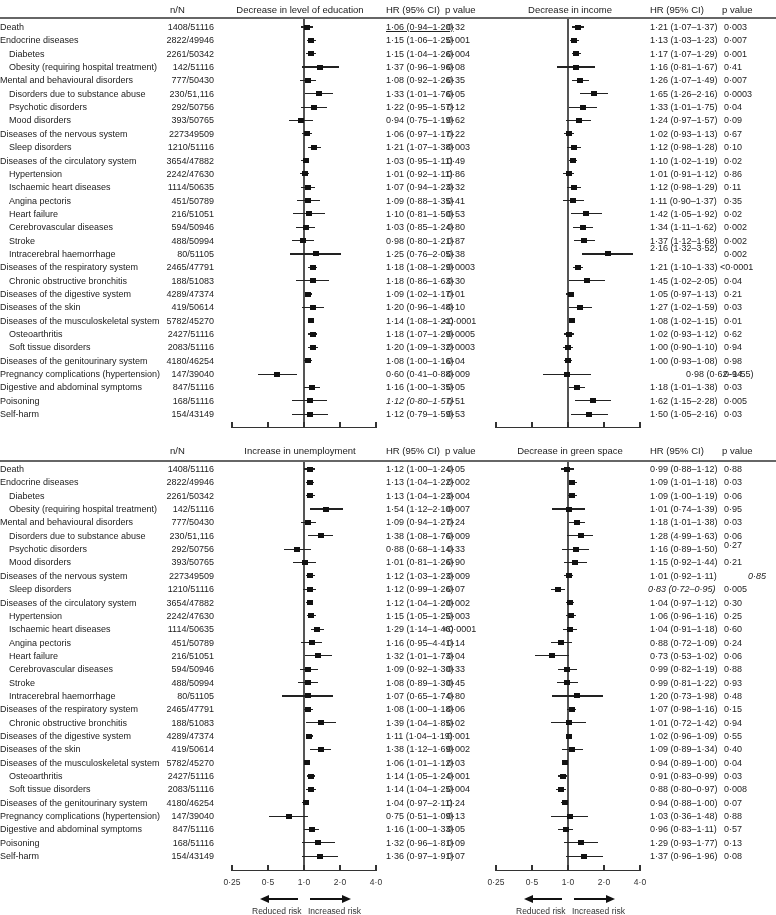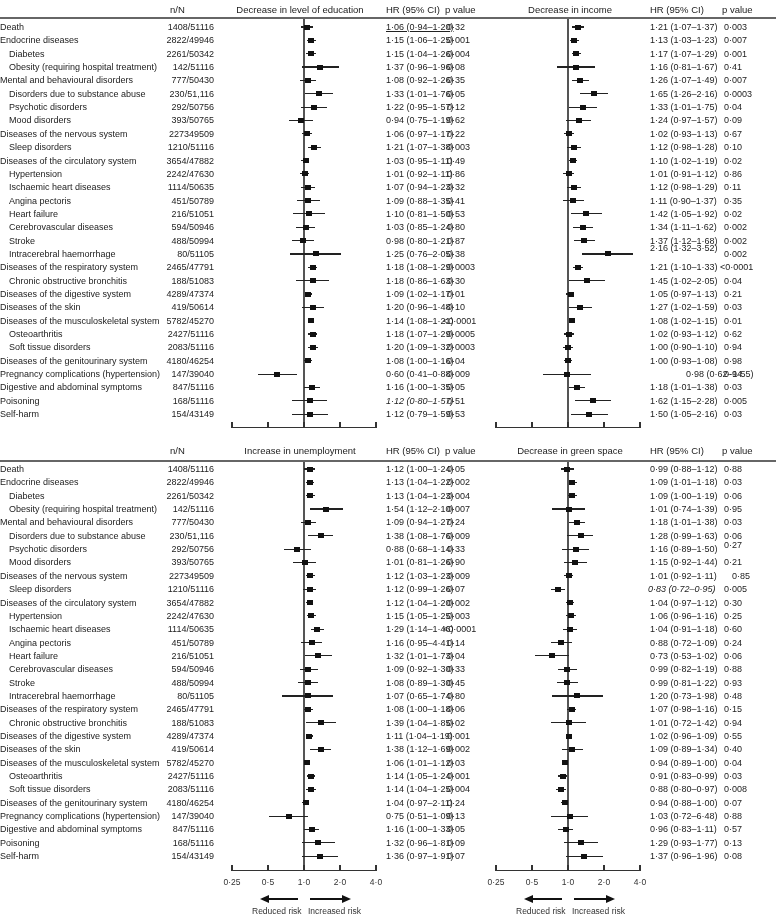--- a/index.html
+++ b/index.html
@@ -567,34 +567,34 @@
     <div class="ci" style="left: 552.361px; top: 508.45px; width: 32.7416px;"></div>
     <div class="pt" style="left: 565.517px; top: 506.55px;"></div>
     <div class="abs cell" style="left: 650px; top: 503.05px;">1·01 (0·74–1·39)</div>
     <div class="abs cell" style="left: 724px; top: 503.05px;">0·95</div>
     <div class="ci" style="left: 568.517px; top: 521.8px; width: 16.2113px;"></div>
     <div class="pt" style="left: 573.596px; top: 519.9px;"></div>
     <div class="abs cell" style="left: 650px; top: 516.4px;">1·18 (1·01–1·38)</div>
     <div class="abs cell" style="left: 724px; top: 516.4px;">0·03</div>
     <div class="ci" style="left: 567.478px; top: 535.15px; width: 25.8974px;"></div>
     <div class="pt" style="left: 577.821px; top: 533.25px;"></div>
-    <div class="abs cell" style="left: 650px; top: 529.75px;">1·28 (0·99–1·63)</div>
+    <div class="abs cell" style="left: 650px; top: 529.75px;">1·28 (4·99–1·63)</div>
     <div class="abs cell" style="left: 724px; top: 529.75px;">0·06</div>
     <div class="ci" style="left: 561.948px; top: 548.5px; width: 27.1111px;"></div>
     <div class="pt" style="left: 572.708px; top: 546.6px;"></div>
     <div class="abs cell" style="left: 650px; top: 543.1px;">1·16 (0·89–1·50)</div>
     <div class="abs cell" style="left: 724px; top: 539px;">0·27</div>
     <div class="ci" style="left: 563.669px; top: 561.85px; width: 23.2691px;"></div>
     <div class="pt" style="left: 572.259px; top: 559.95px;"></div>
     <div class="abs cell" style="left: 650px; top: 556.45px;">1·15 (0·92–1·44)</div>
     <div class="abs cell" style="left: 724px; top: 556.45px;">0·21</div>
     <div class="ci" style="left: 563.669px; top: 575.2px; width: 9.75074px;"></div>
     <div class="pt" style="left: 565.517px; top: 573.3px;"></div>
     <div class="abs cell" style="left: 650px; top: 569.8px;">1·01 (0·92–1·11)</div>
-    <div class="abs cell" style="left: 732px; top: 569.8px;">0·85</div>
+    <div class="abs cell" style="left: 748px; top: 569.8px; font-style: italic;">0·85</div>
     <div class="ci" style="left: 550.938px; top: 588.55px; width: 14.3975px;"></div>
     <div class="pt" style="left: 555.323px; top: 586.65px;"></div>
     <div class="abs cell" style="left: 648px; top: 583.15px; font-style: italic;">0·83 (0·72–0·95)</div>
     <div class="abs cell" style="left: 724px; top: 583.15px;">0·005</div>
     <div class="ci" style="left: 566.418px; top: 601.9px; width: 7.46791px;"></div>
     <div class="pt" style="left: 567.037px; top: 600px;"></div>
     <div class="abs cell" style="left: 650px; top: 596.5px;">1·04 (0·97–1·12)</div>
     <div class="abs cell" style="left: 724px; top: 596.5px;">0·30</div>
     <div class="ci" style="left: 565.88px; top: 615.25px; width: 9.82867px;"></div>
     <div class="pt" style="left: 568.026px; top: 613.35px;"></div>
@@ -651,21 +651,21 @@
     <div class="ci" style="left: 556.411px; top: 788.8px; width: 10.0075px;"></div>
     <div class="pt" style="left: 558.361px; top: 786.9px;"></div>
     <div class="abs cell" style="left: 650px; top: 783.4px;">0·88 (0·80–0·97)</div>
     <div class="abs cell" style="left: 724px; top: 783.4px;">0·008</div>
     <div class="ci" style="left: 561.361px; top: 802.15px; width: 6.63928px;"></div>
     <div class="pt" style="left: 561.786px; top: 800.25px;"></div>
     <div class="abs cell" style="left: 650px; top: 796.75px;">0·94 (0·88–1·00)</div>
     <div class="abs cell" style="left: 724px; top: 796.75px;">0·07</div>
     <div class="ci" style="left: 550.938px; top: 815.5px; width: 37.423px;"></div>
     <div class="pt" style="left: 566.535px; top: 813.6px;"></div>
-    <div class="abs cell" style="left: 650px; top: 810.1px;">1·03 (0·72–6·48)</div>
+    <div class="abs cell" style="left: 650px; top: 810.1px;">1·03 (0·36–1·48)</div>
     <div class="abs cell" style="left: 724px; top: 810.1px;">0·88</div>
     <div class="ci" style="left: 558.323px; top: 828.85px; width: 15.0976px;"></div>
     <div class="pt" style="left: 562.88px; top: 826.95px;"></div>
     <div class="abs cell" style="left: 650px; top: 823.45px;">0·96 (0·83–1·11)</div>
     <div class="abs cell" style="left: 724px; top: 823.45px;">0·57</div>
     <div class="ci" style="left: 564.231px; top: 842.2px; width: 33.4241px;"></div>
     <div class="pt" style="left: 578.225px; top: 840.3px;"></div>
     <div class="abs cell" style="left: 650px; top: 836.8px;">1·29 (0·93–1·77)</div>
     <div class="abs cell" style="left: 724px; top: 836.8px;">0·13</div>
     <div class="ci" style="left: 565.88px; top: 855.55px; width: 37.0709px;"></div>

